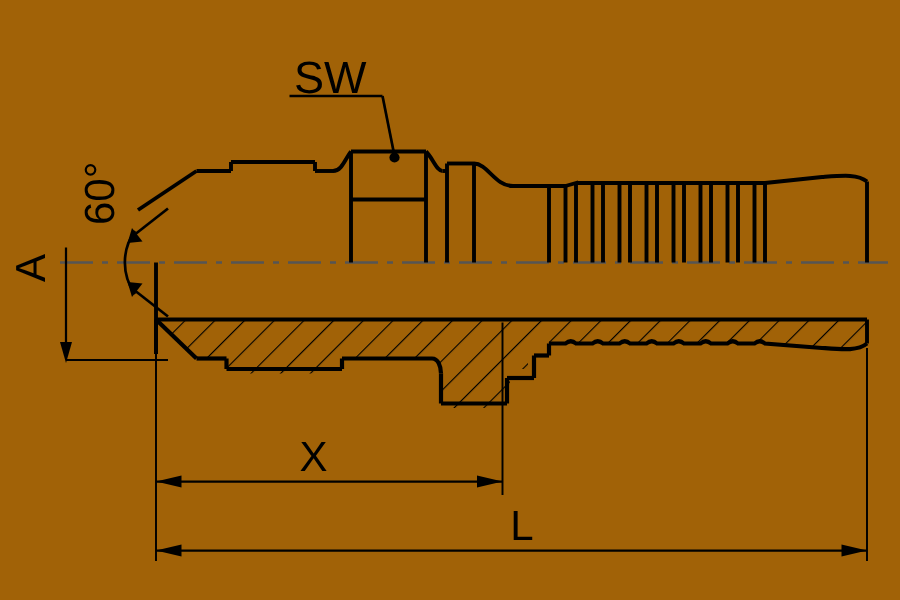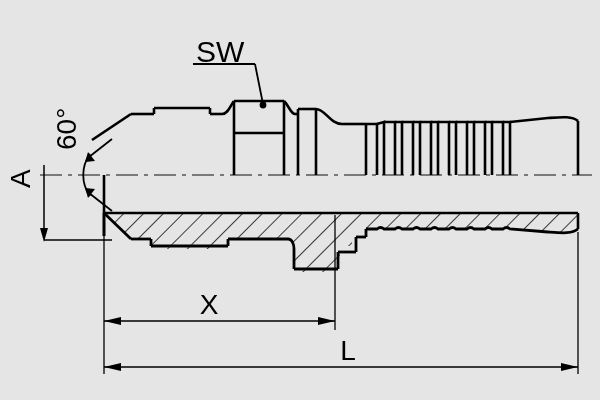--- a/index.html
+++ b/index.html
@@ -8,21 +8,21 @@
     padding: 0;
     background: #ffffff;
   }
   body {
     font-family: "Liberation Sans", sans-serif;
   }
   #canvas {
     position: relative;
     width: 600px;
     height: 400px;
-    background: #e5e5e5;
+    background: #a16207;
     overflow: hidden;
   }
   #drawing {
     position: absolute;
     left: 0;
     top: 0;
     width: 600px;
     height: 400px;
   }
   .lbl {

